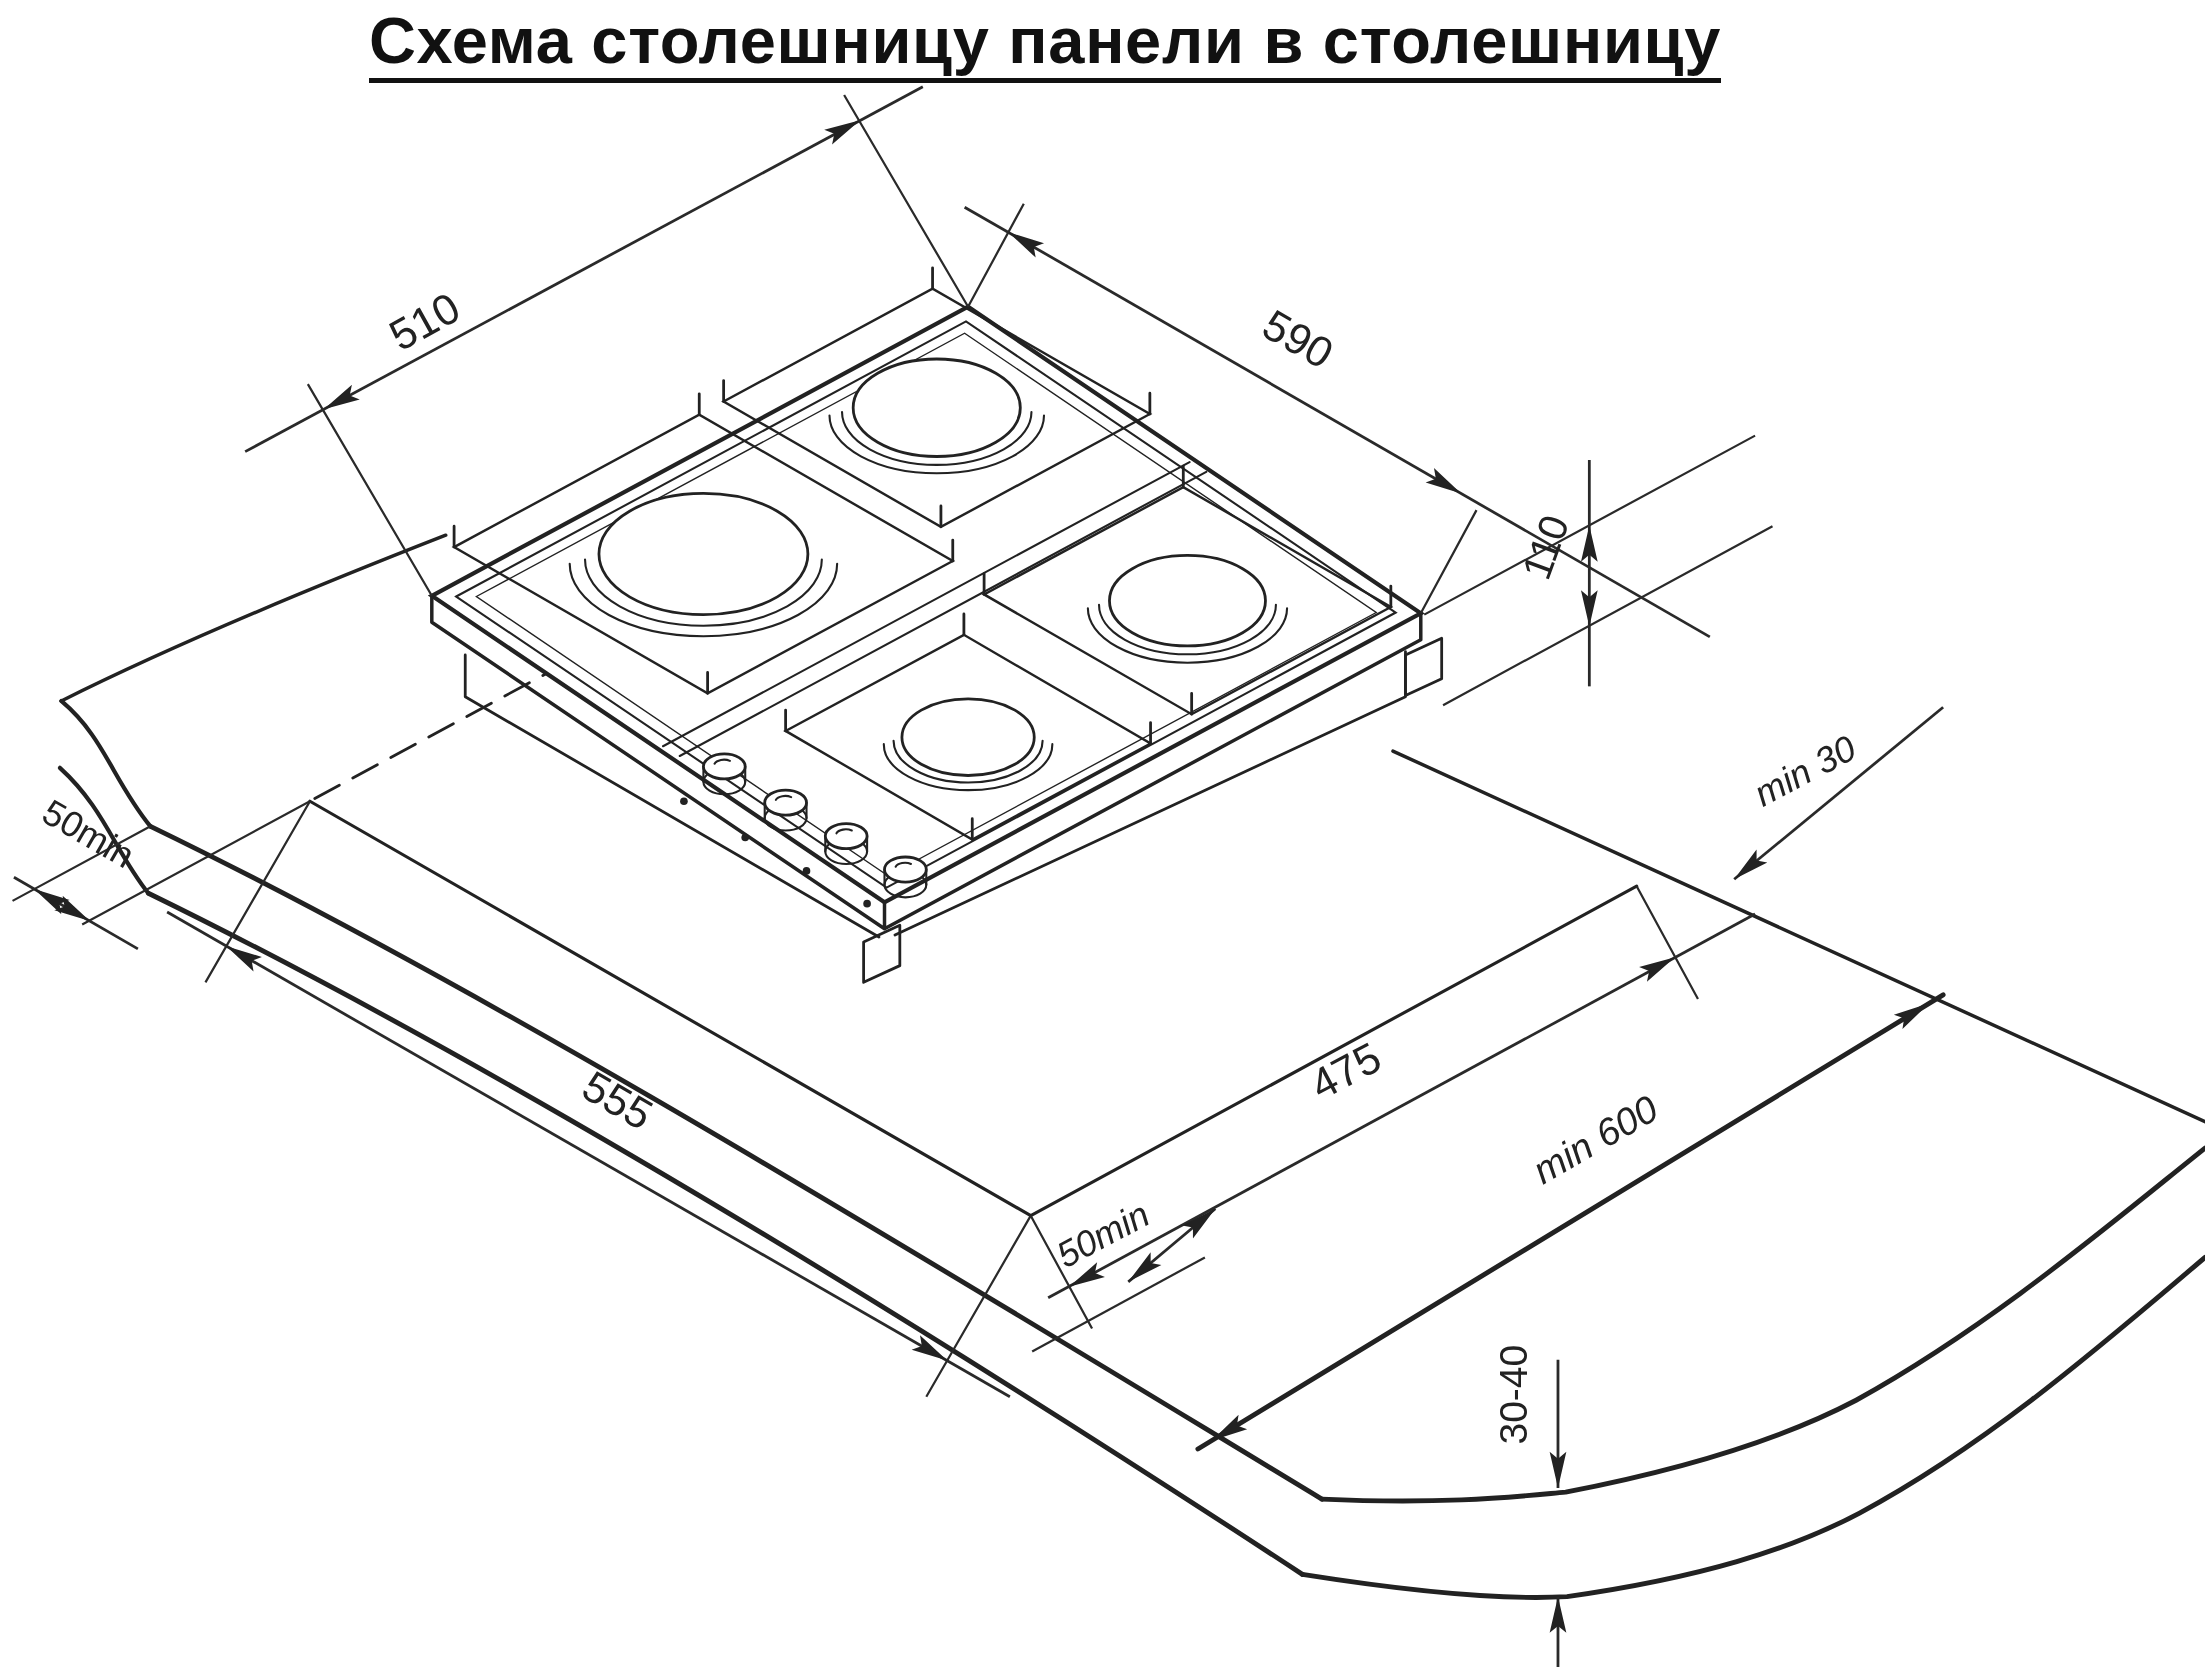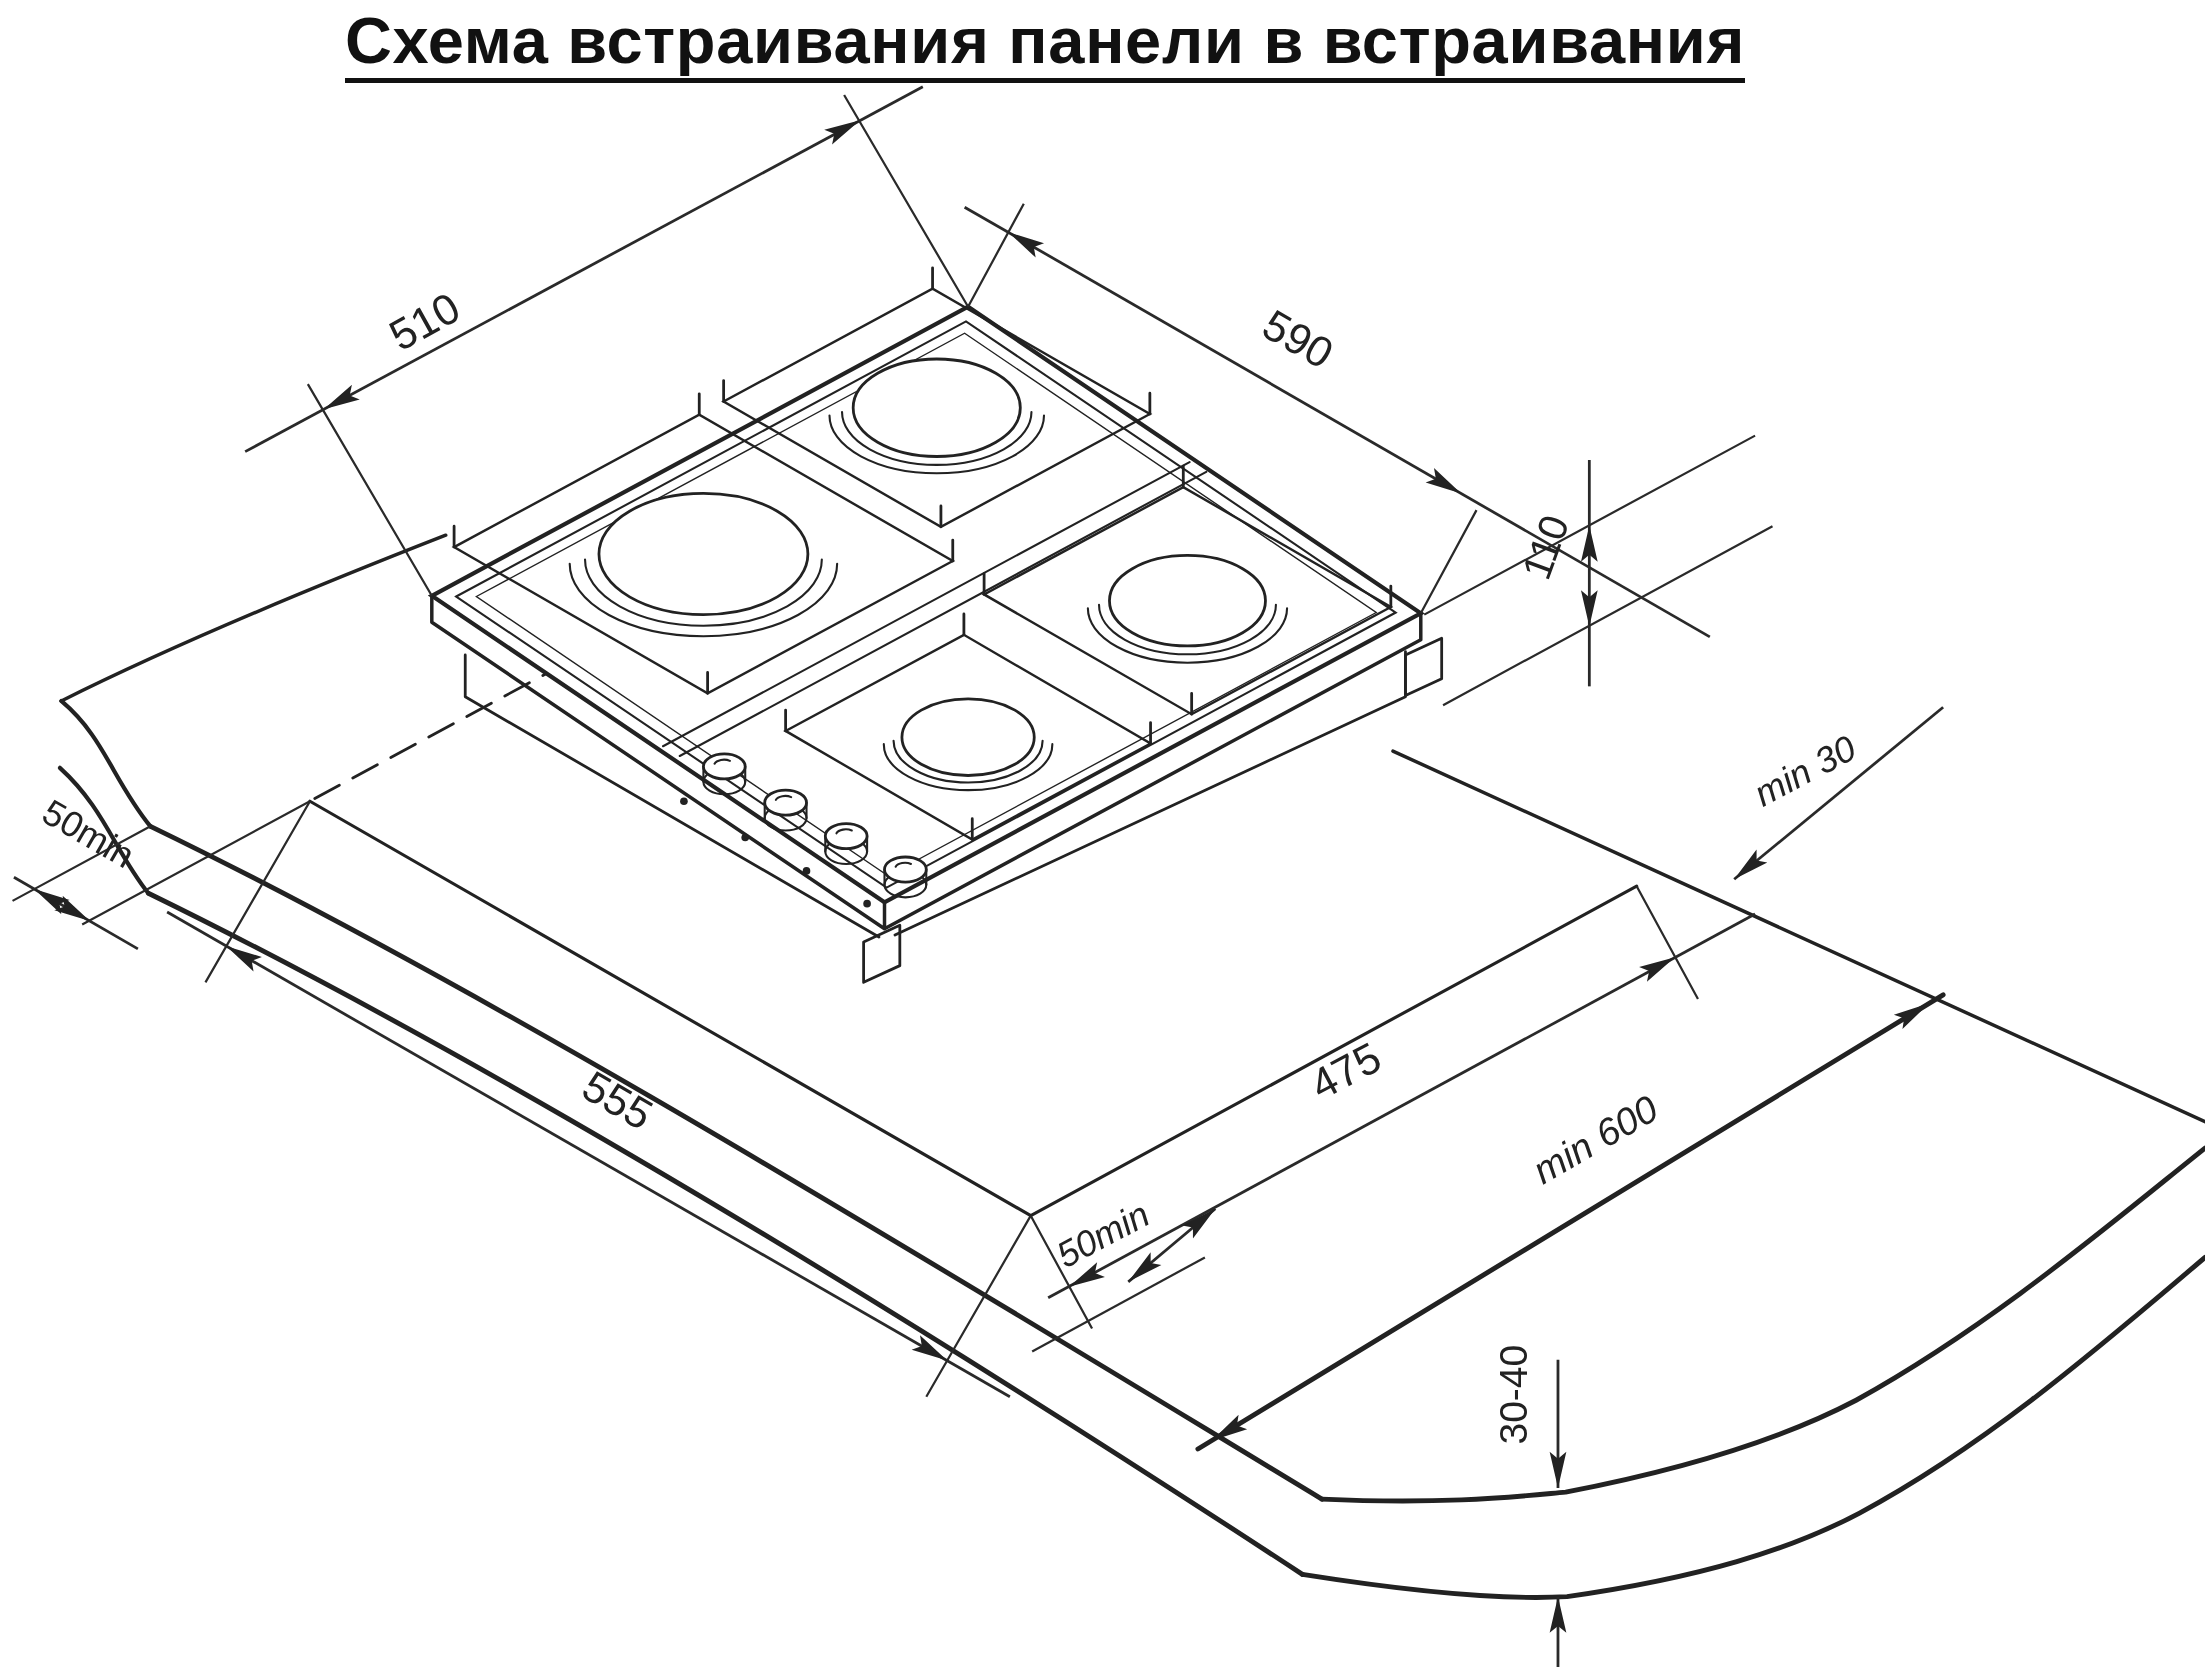--- a/index.html
+++ b/index.html
@@ -15,21 +15,21 @@
   .lbl{fill:#222;font-size:62px;text-anchor:middle;}
   .lbl-small{fill:#222;font-size:52px;text-anchor:middle;}
   .it{font-style:italic;}
   .ah{fill:#222;stroke:none;}
 </style>
 </head>
 <body>
 
 <div class="canvas">
 
-  <div class="title"><span>Схема встраивания панели в встраивания</span></div>
+  <div class="title"><span>Схема столешницу панели в столешницу</span></div>
 
   <svg width="2205" height="1668" viewBox="0 0 3166 2394">
     <defs>
       <path id="ah" d="M0,0 L-52,-12 L-42,0 L-52,12 Z"></path>
     </defs>
 
     <g>
 
       <path class="ln" stroke-width="5" d="M 88,1006 C 240,930 430,850 640,768"></path>
 

